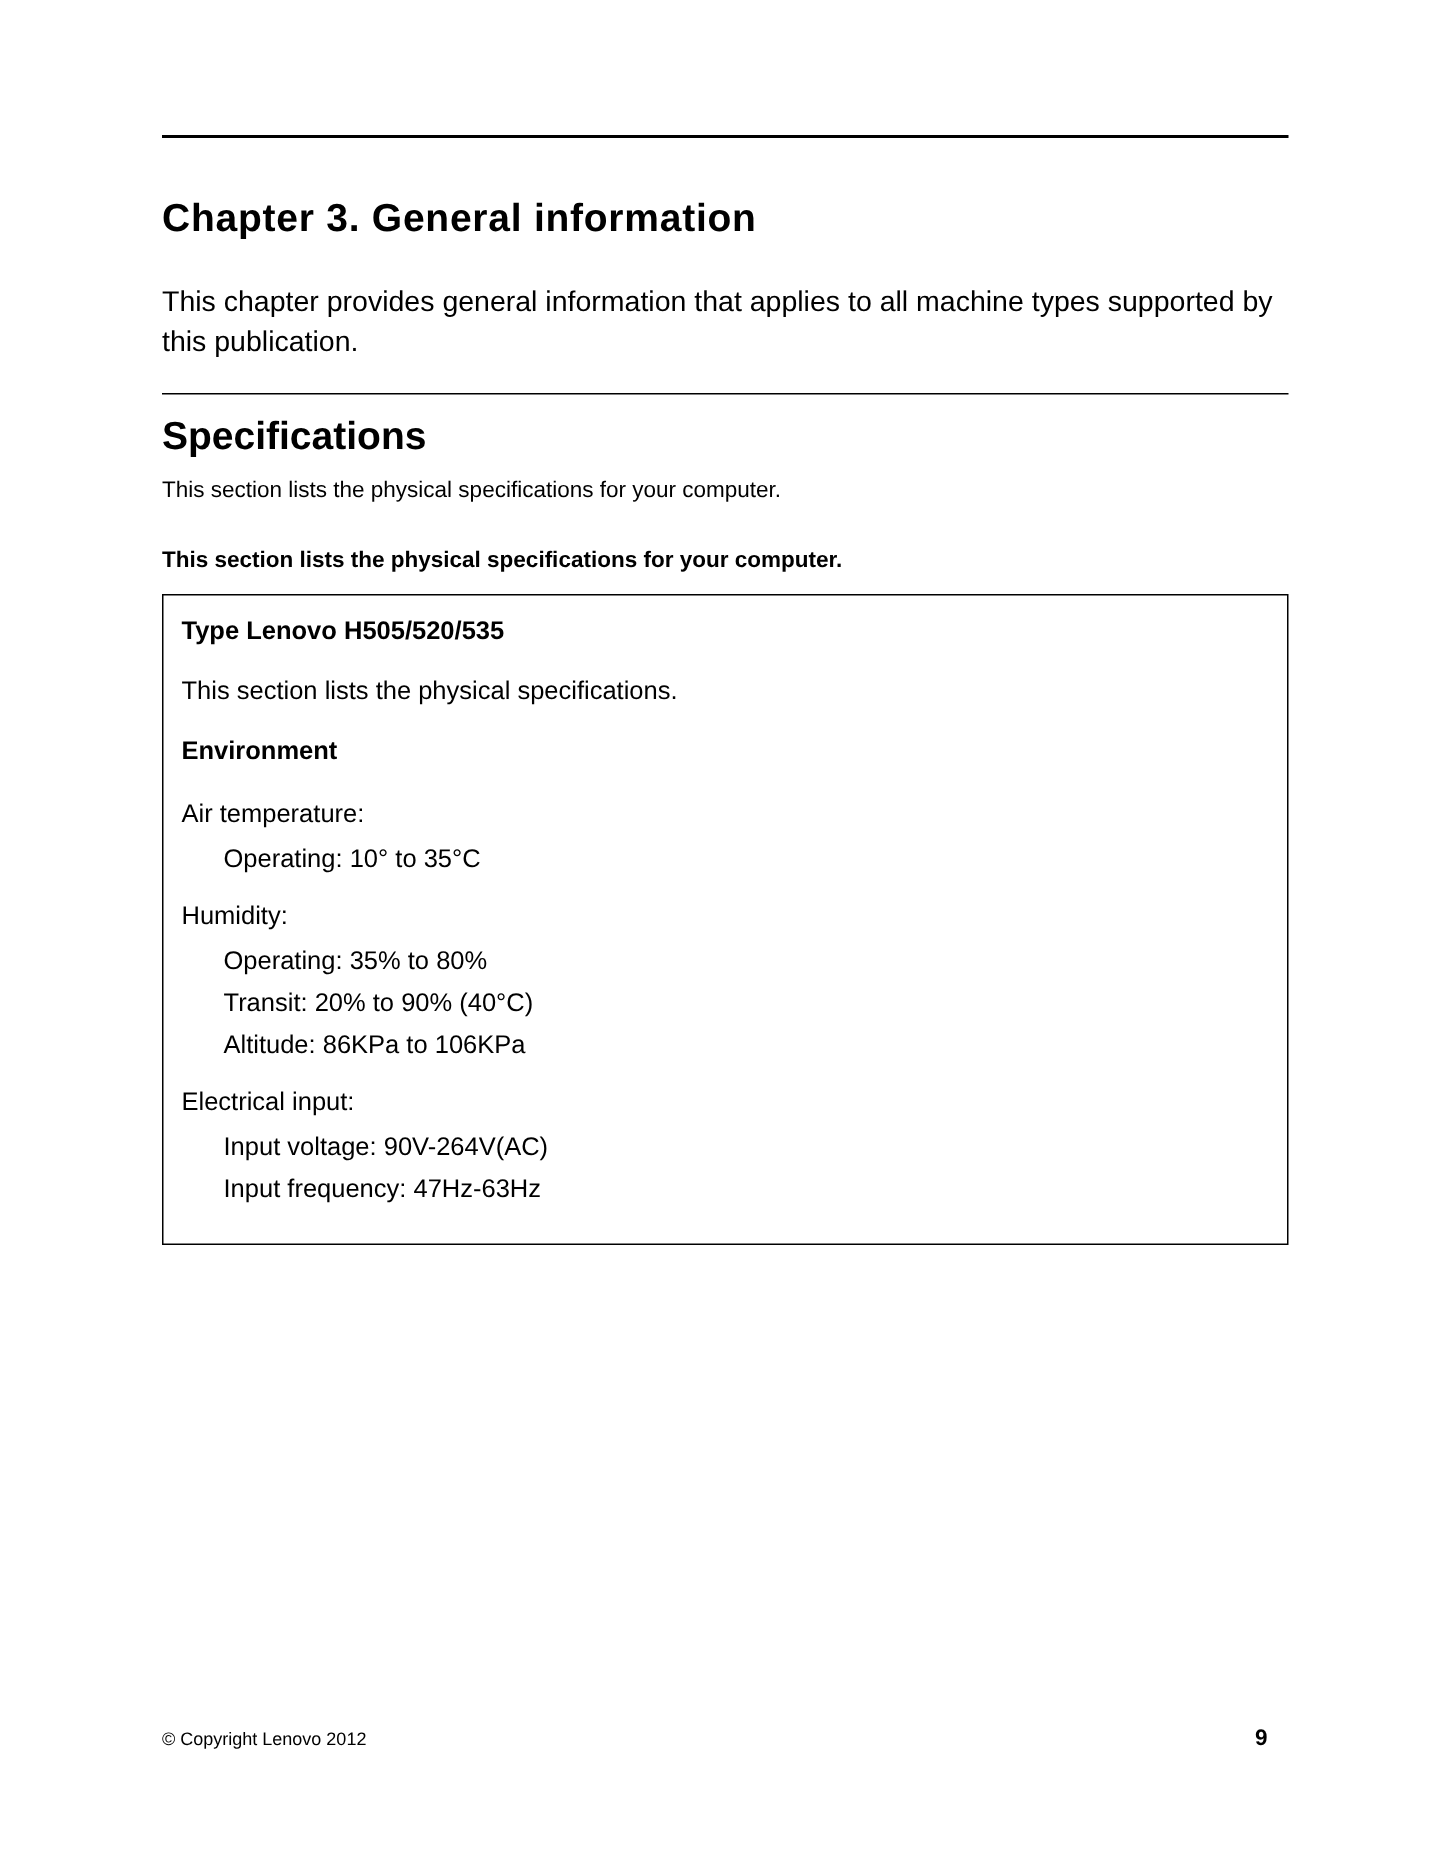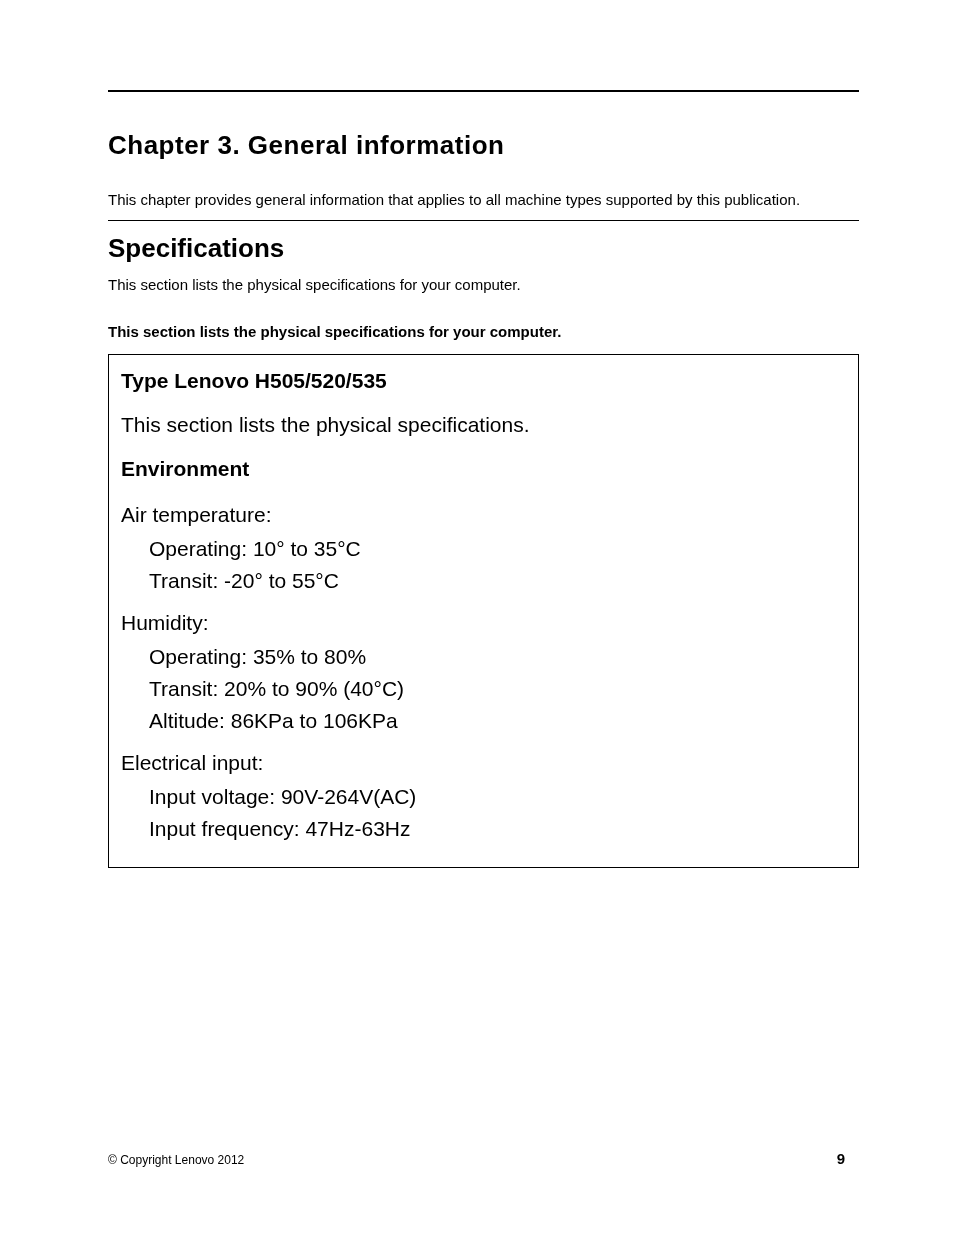--- a/index.html
+++ b/index.html
@@ -22,22 +22,22 @@
       border-top: 2.5px solid #000000;
       margin-bottom: 38px;
     }
     .chapter-title {
       font-size: 26px;
       font-weight: bold;
       letter-spacing: 0.5px;
       margin-bottom: 28px;
     }
     .chapter-intro {
-      font-size: 15px;
-      margin-bottom: 10px;
+      font-size: 19px;
+      margin-bottom: 20px;
       line-height: 1.4;
     }
     .section-rule {
       border-top: 1.5px solid #000000;
       margin-bottom: 12px;
     }
     .section-heading {
       font-size: 26px;
       font-weight: bold;
       margin-bottom: 10px;
@@ -48,21 +48,21 @@
       line-height: 1.4;
     }
     .subsection-heading {
       font-size: 15px;
       font-weight: bold;
       margin-bottom: 14px;
     }
     .spec-box {
       border: 1.5px solid #000000;
       padding: 14px 12px 10px 12px;
-      font-size: 21px;
+      font-size: 17px;
     }
     .spec-type {
       font-weight: bold;
       margin-bottom: 20px;
     }
     .spec-note {
       margin-bottom: 20px;
     }
     .spec-env-heading {
       font-weight: bold;
@@ -118,21 +118,20 @@
   <p class="subsection-heading">This section lists the physical specifications for your computer.</p>
 
   <div class="spec-box">
     <div class="spec-type">Type Lenovo H505/520/535</div>
     <div class="spec-note">This section lists the physical specifications.</div>
     <div class="spec-env-heading">Environment</div>
 
     <div class="spec-group-label">Air temperature:</div>
     <div class="spec-values">
       <div>Operating: 10° to 35°C</div>
-      <div>Transit: -20° to 55°C</div>
     </div>
 
     <div class="spec-group-label">Humidity:</div>
     <div class="spec-values">
       <div>Operating: 35% to 80%</div>
       <div>Transit: 20% to 90% (40°C)</div>
       <div>Altitude: 86KPa to 106KPa</div>
     </div>
 
     <div class="spec-group-label">Electrical input:</div>

